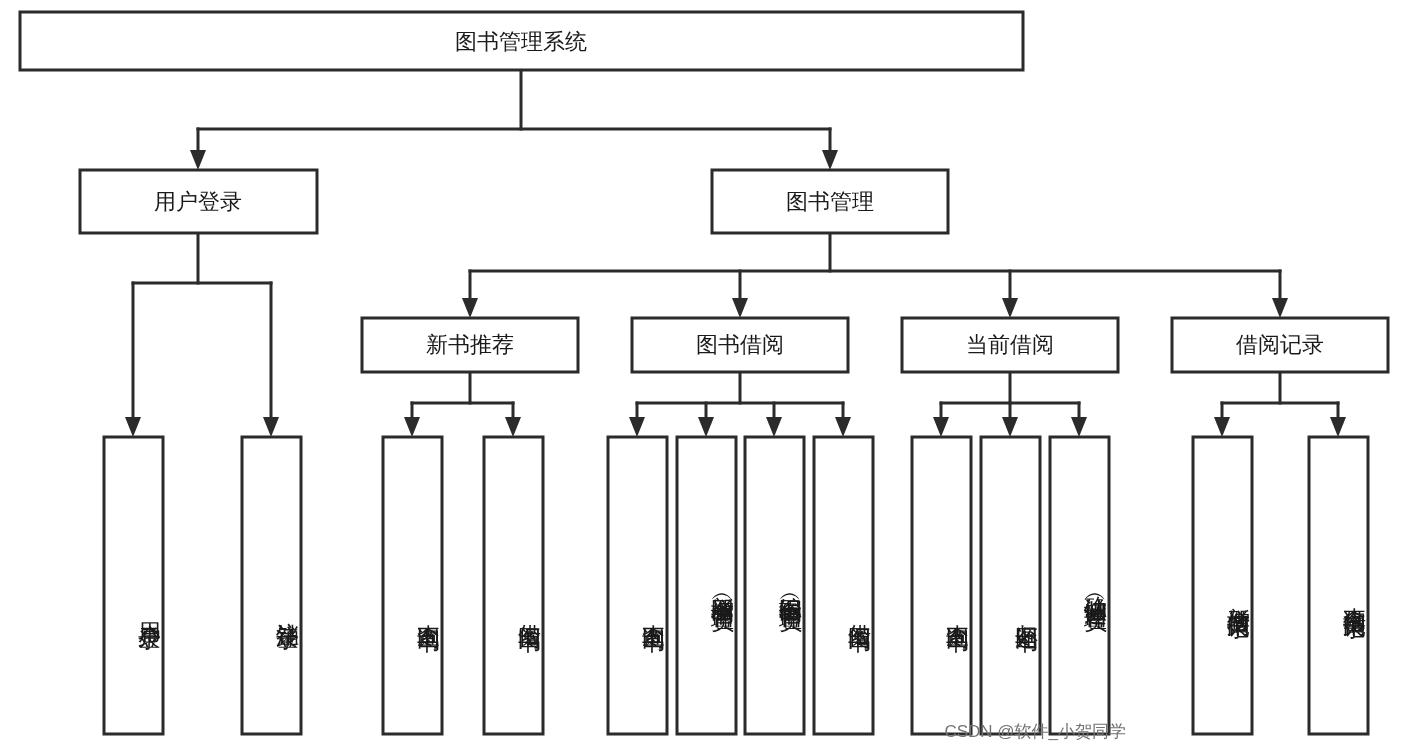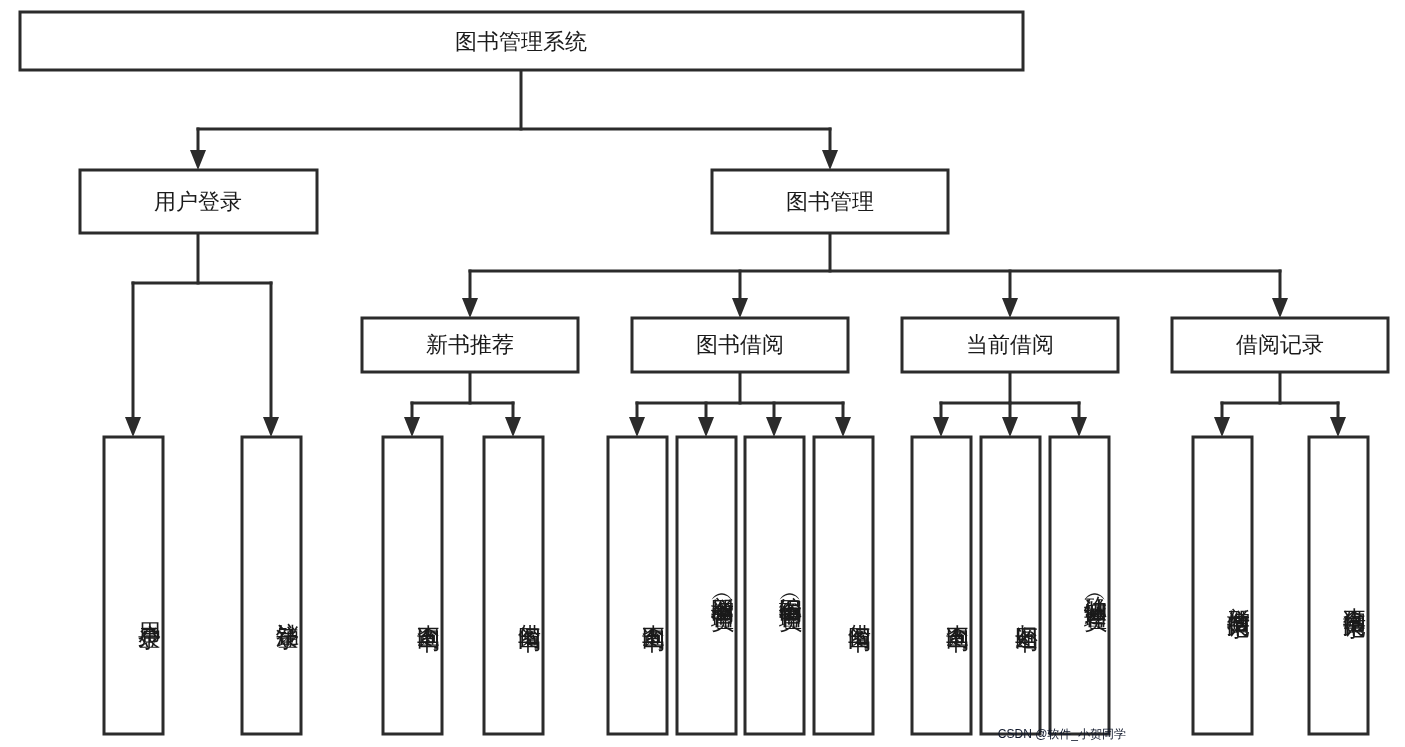--- a/index.html
+++ b/index.html
@@ -61,22 +61,22 @@
     align-items: flex-start;
     justify-content: center;
     white-space: nowrap;
     pointer-events: none;
   }
   .watermark {
     position: absolute;
     right: 8px;
     bottom: 4px;
     font-family: "Liberation Sans", "DejaVu Sans", sans-serif;
-    font-size: 12px;
-    color: #0f172a;
+    font-size: 17px;
+    color: #737373;
     white-space: nowrap;
     pointer-events: none;
   }
 </style>
 </head>
 <body>
 
 <div id="diagram-root">
 
   <svg id="flow" viewBox="0 0 1405 747" xmlns="http://www.w3.org/2000/svg">

